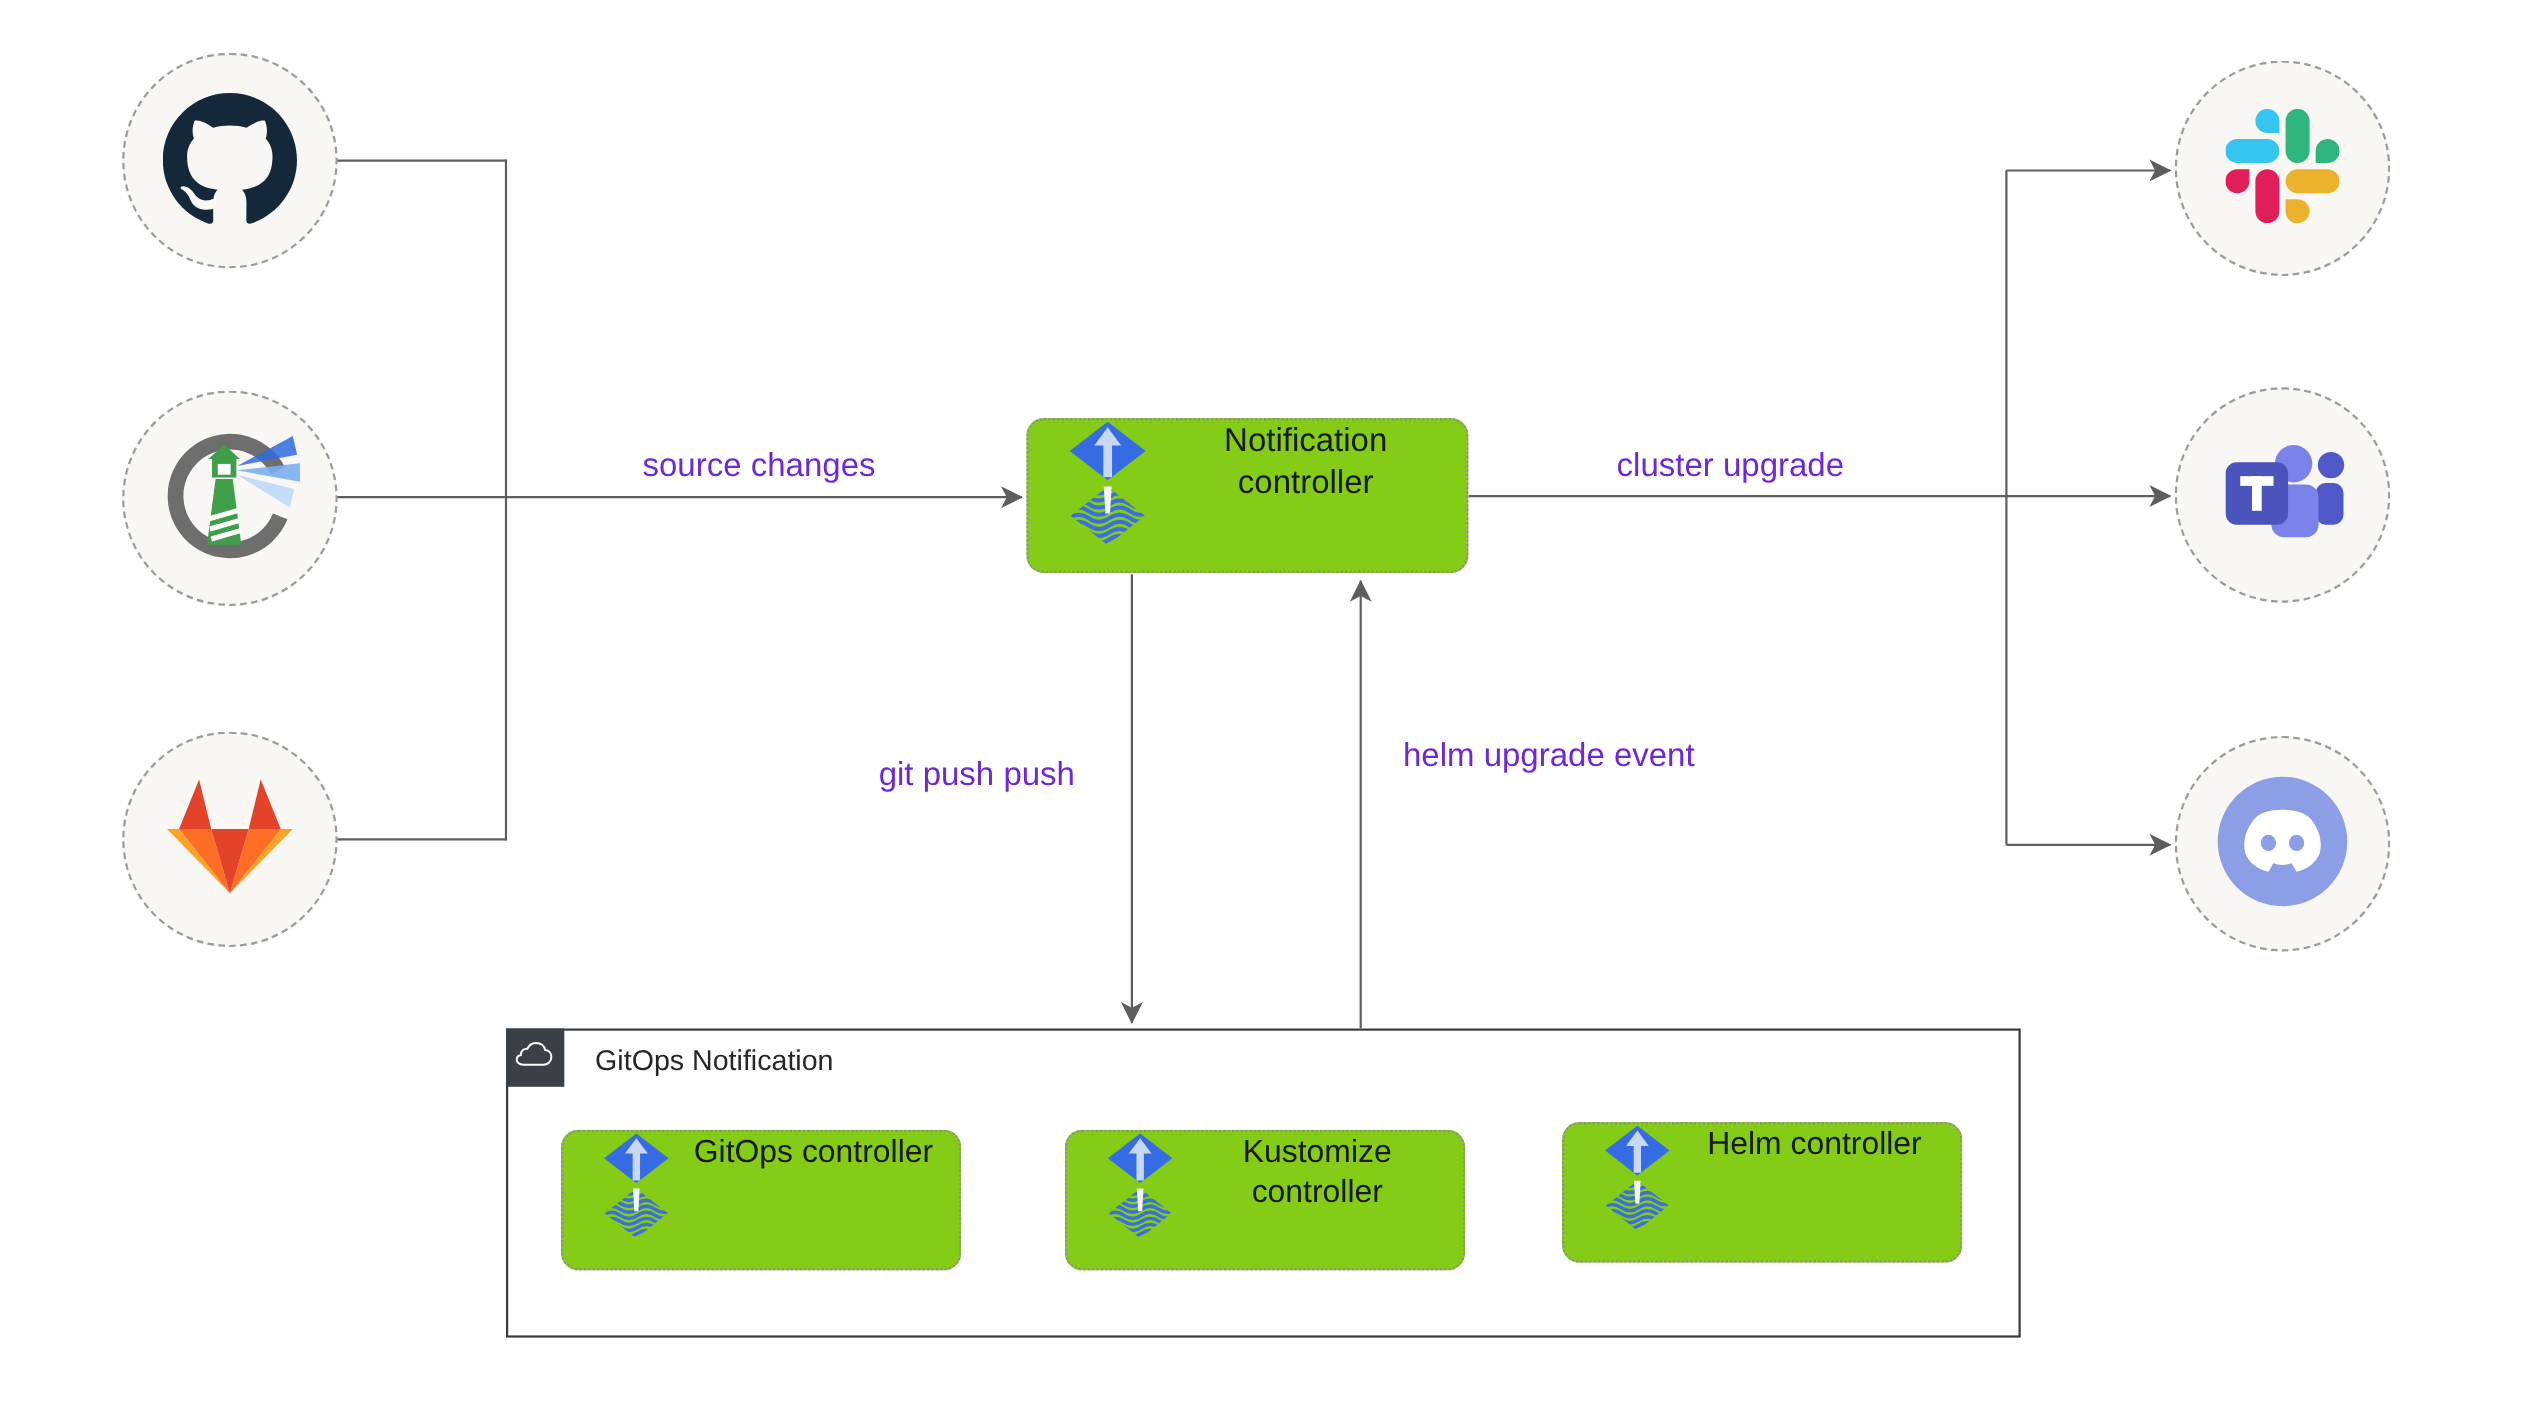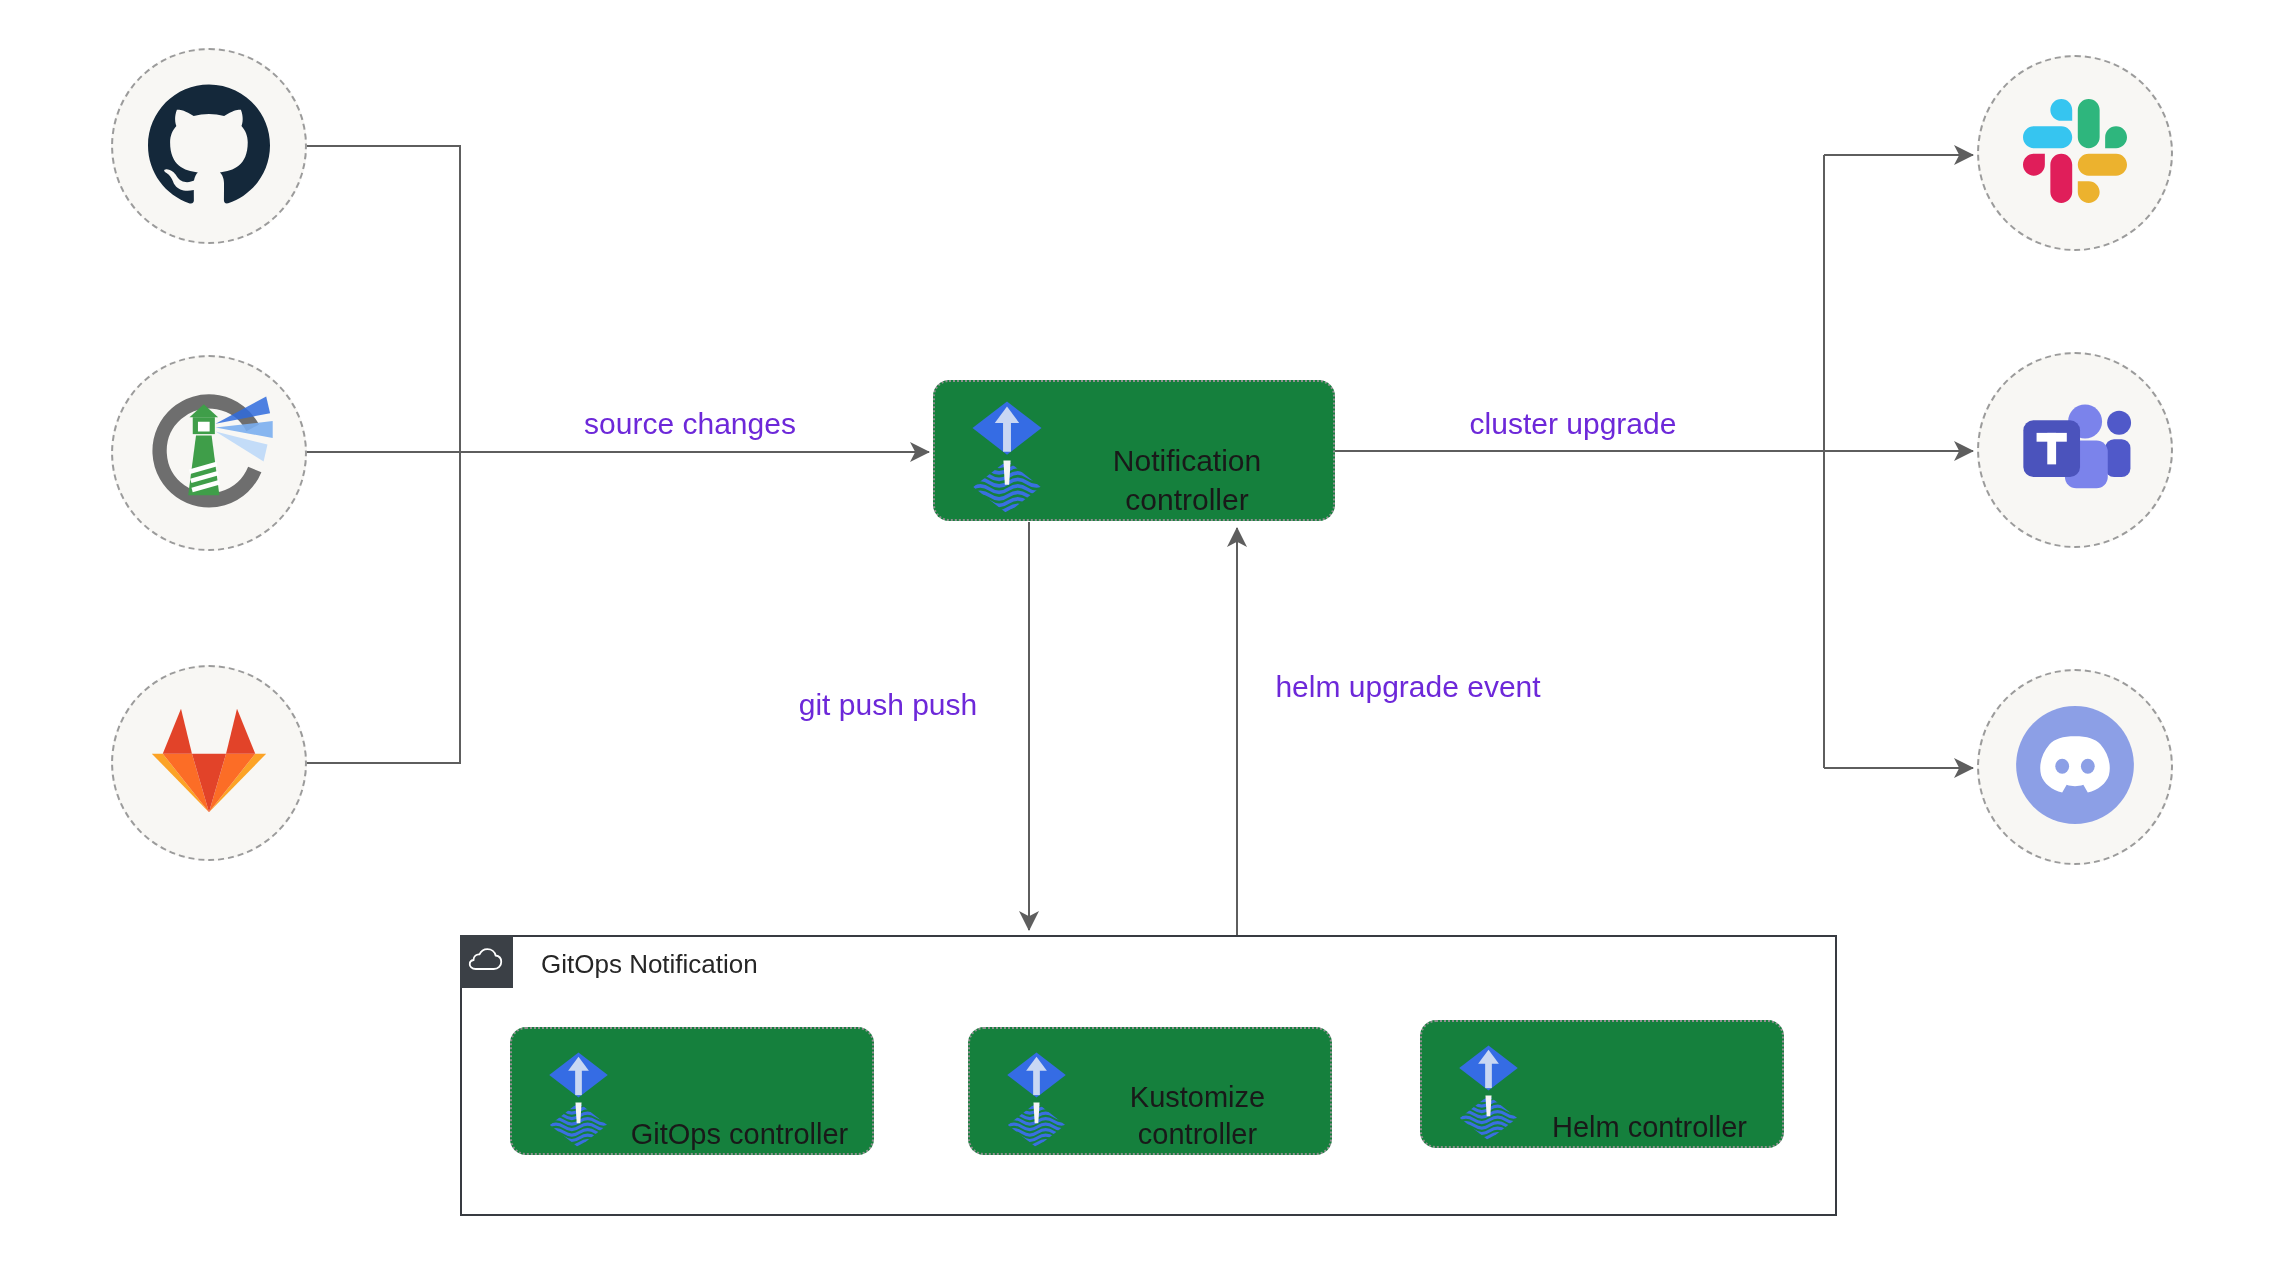--- a/index.html
+++ b/index.html
@@ -8,22 +8,22 @@
     font-family:"Liberation Sans", sans-serif;overflow:hidden;
   }
   
   .node{
     position:absolute;width:196px;height:196px;border-radius:50%;
     border:2px dashed #9b9b9b;background:#f8f7f4;box-sizing:border-box;
     display:flex;align-items:center;justify-content:center;
   }
   
   .ctl-box{
-    position:absolute;background:#15803d;border:2px dotted #8f8f8f;border-radius:16px;
-    box-sizing:border-box;display:flex;align-items:flex-end;padding:0 8px 0 36px;gap:6px;
+    position:absolute;background:#84cc16;border:2px dotted #8f8f8f;border-radius:16px;
+    box-sizing:border-box;display:flex;align-items:flex-start;padding:0 8px 0 36px;gap:6px;
   }
   .box-label{
     flex:1;display:flex;justify-content:center;align-items:center;text-align:center;
     font-size:29px;color:#191919;line-height:1.28;
   }
   .box-label span{max-width:218px;display:inline-block;}
   .edge-label{
     position:absolute;font-size:30px;color:#6d28d9;white-space:nowrap;
     transform:translate(-50%,-50%);
   }

